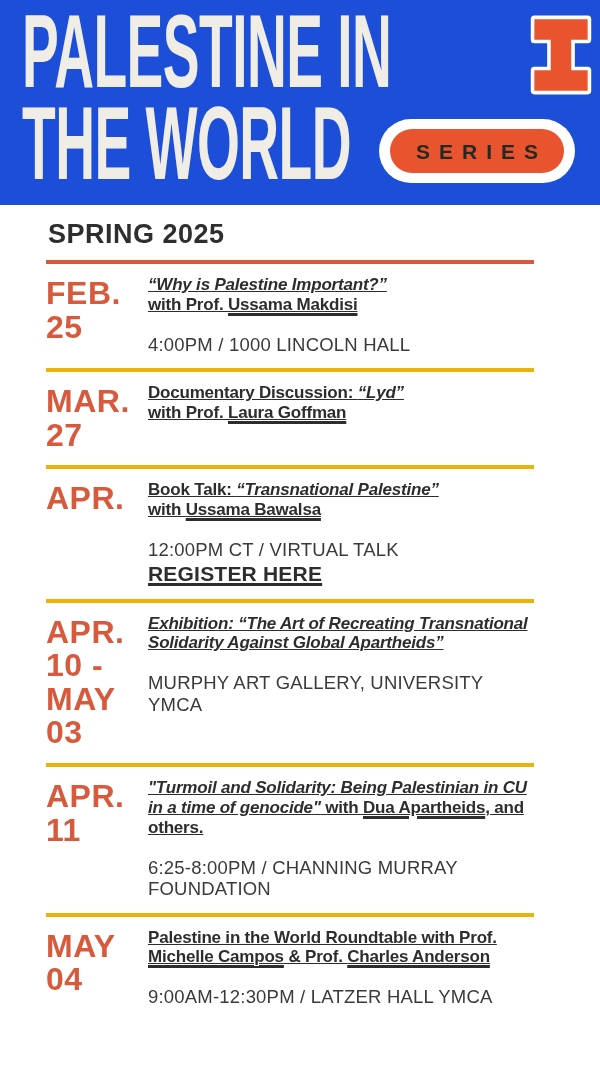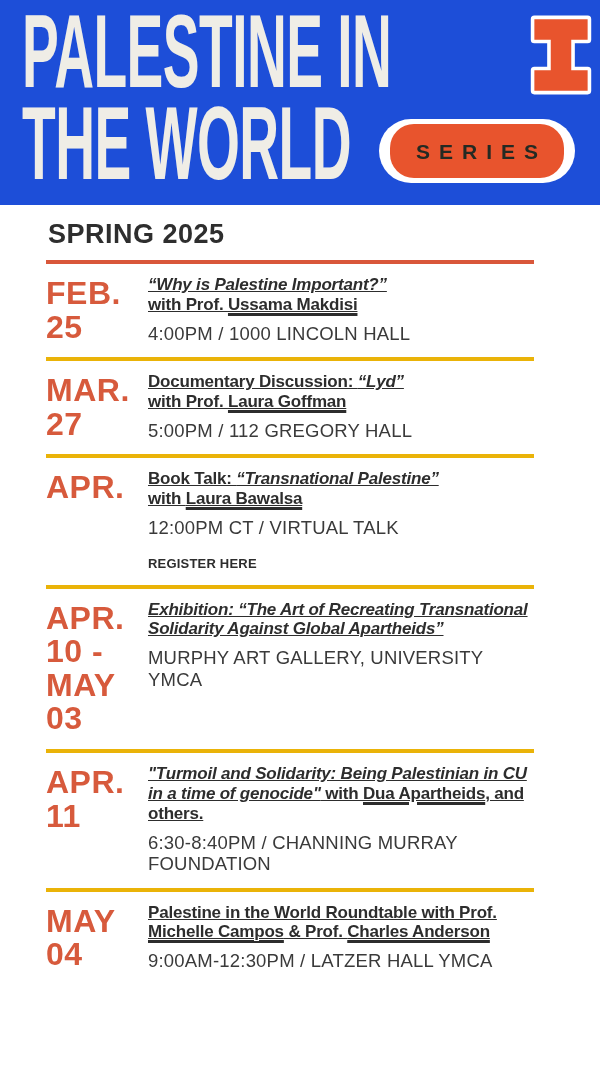--- a/index.html
+++ b/index.html
@@ -17,21 +17,21 @@
     letter-spacing:-1px; white-space:nowrap;
     transform:scaleX(0.53); transform-origin:left top;
   }
   .block-i { position:absolute; top:13px; right:6px; width:66px; height:84px; }
   .series {
     position:absolute; top:119px; right:25px; height:64px;
     background:#ffffff; border-radius:34px; padding:10px 11px;
     display:flex; align-items:center;
   }
   .series-inner {
-    background:#E8542D; border-radius:24px; height:54px;
+    background:#E8542D; border-radius:24px; height:44px;
     display:flex; align-items:center; justify-content:center; padding:0 26px;
   }
   .series-label {
     font-size:21px; font-weight:700; letter-spacing:9px; color:#232A23; margin-right:-9px;
     line-height:1;
   }
   
   .body-main { flex:1 1 auto; padding:10px 0 4px 46px; }
   .content { width:488px; }
   .season {
@@ -45,27 +45,27 @@
     line-height:1.05; letter-spacing:0.5px; padding-top:2px;
   }
   .details { flex:1 1 auto; color:#2D2D2D; }
   .title { font-size:17px; font-weight:700; line-height:1.17; letter-spacing:-0.2px;text-decoration:underline; }
   .it { font-style:italic; }
   .name {
     text-decoration:underline; text-decoration-thickness:2.5px; text-underline-offset:3px;
     color:inherit;
   }
   .meta {
-    font-size:18.5px; color:#3A3A3A; font-weight:400; margin-top:8px;
+    font-size:18.5px; color:#3A3A3A; font-weight:400; margin-top:19px;
     line-height:1.16; letter-spacing:0.2px;
   }
   .reg-link {
-    display:inline-block; font-size:13px; font-weight:700; color:#2D2D2D;
-    text-decoration-thickness:2.5px; text-underline-offset:2px;
-    margin-top:17px; letter-spacing:0.2px;
+    display:inline-block; font-size:21px; font-weight:700; color:#2D2D2D;
+    text-decoration:underline; text-decoration-thickness:2.5px; text-underline-offset:2px;
+    margin-top:1px; letter-spacing:0.2px;
   }
 </style>
 </head>
 <body>
 
 <div class="poster">
 
   <header class="hdr">
     <div class="hdr-title">
       <div class="t-line">PALESTINE IN</div>
@@ -99,31 +99,30 @@
       </section>
 
       <section class="event">
         <div class="date">
           <div>MAR.</div>
           <div>27</div>
         </div>
         <div class="details">
           <p class="title"><span>Documentary  Discussion: </span><span class="it">“Lyd”</span><br>
             <span>with Prof. </span><a class="name">Laura Goffman</a></p>
-          <p class="meta">5:00PM / 112 GREGORY HALL</p>
         </div>
       </section>
 
       <section class="event">
         <div class="date">
           <div>APR.</div>
         </div>
         <div class="details">
           <p class="title"><span>Book Talk: </span><span class="it">“Transnational Palestine”</span><br>
-            <span>with </span><a class="name">Laura Bawalsa</a></p>
+            <span>with </span><a class="name">Ussama Bawalsa</a></p>
           <p class="meta">12:00PM CT / VIRTUAL TALK</p>
           <a class="reg-link">REGISTER HERE</a>
         </div>
       </section>
 
       <section class="event">
         <div class="date">
           <div>APR.</div>
           <div>10 -</div>
           <div>MAY</div>
@@ -135,21 +134,21 @@
         </div>
       </section>
 
       <section class="event">
         <div class="date">
           <div>APR.</div>
           <div>11</div>
         </div>
         <div class="details">
           <p class="title"><span class="it">"Turmoil and Solidarity: Being Palestinian in CU in a time of genocide"</span><span> with </span><a class="name">Dua Apartheids</a><span>, and others.</span></p>
-          <p class="meta">6:30-8:40PM / CHANNING MURRAY FOUNDATION</p>
+          <p class="meta">6:25-8:00PM / CHANNING MURRAY FOUNDATION</p>
         </div>
       </section>
 
       <section class="event last">
         <div class="date">
           <div>MAY</div>
           <div>04</div>
         </div>
         <div class="details">
           <p class="title"><span>Palestine in the World Roundtable with Prof. </span><a class="name">Michelle Campos</a><span> &amp; Prof. </span><a class="name">Charles Anderson</a></p>

